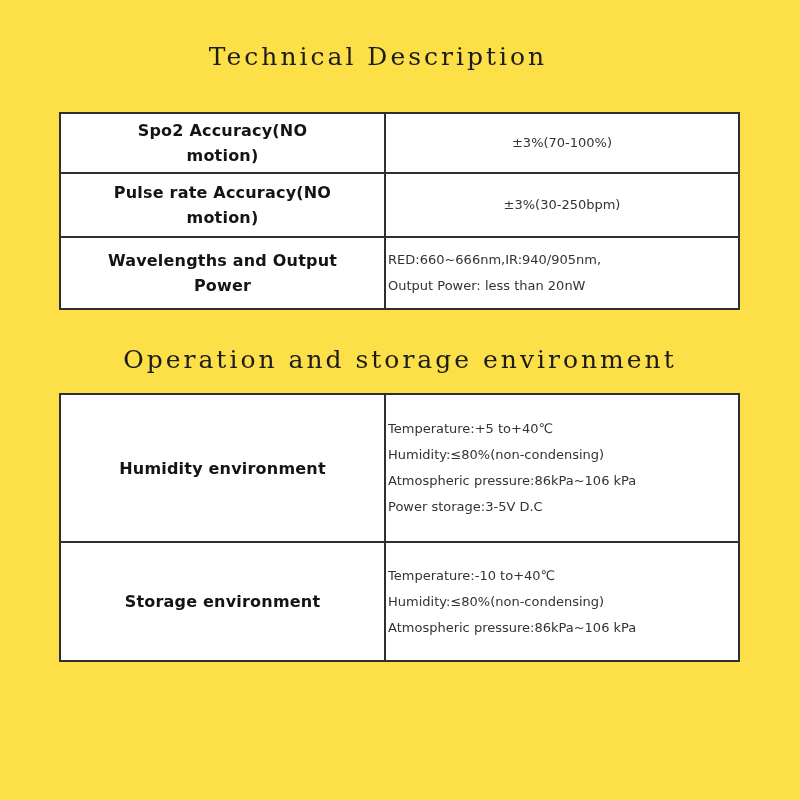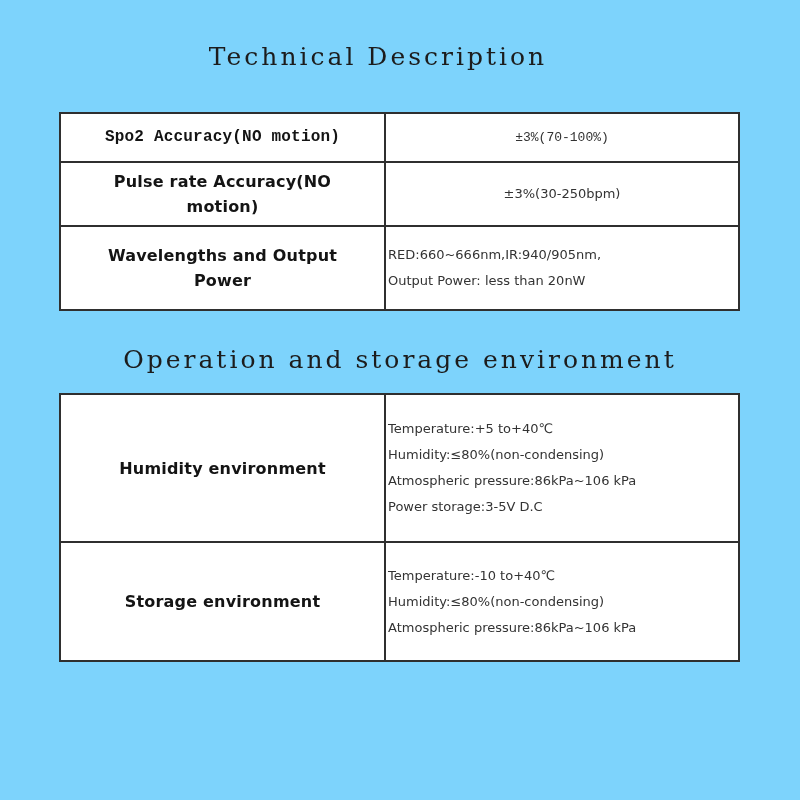--- a/index.html
+++ b/index.html
@@ -3,21 +3,21 @@
 <meta charset="utf-8">
 <style>
   * { margin: 0; padding: 0; box-sizing: border-box; }
   html, body { background: #ffffff; }
   body {
     width: 800px; height: 800px;
     position: relative;
     font-family: "DejaVu Sans", "Liberation Sans", sans-serif;
     overflow: hidden;
   }
-  .page { position: absolute; inset: 0; background: #7dd3fc; }
+  .page { position: absolute; inset: 0; background: #fde047; }
 
   .section-title {
     position: absolute;
     left: 0; width: 800px;
     text-align: center;
     font-family: "DejaVu Serif", "Liberation Serif", serif;
     font-weight: 400;
     font-size: 25px;
     letter-spacing: 3px;
     color: #1c1c1c;
@@ -53,23 +53,23 @@
   }
   td.value-cell {
     font-size: 13px;
     color: #333333;
     text-align: center;
     padding: 6px 10px;
     line-height: 26px;
   }
   td.value-cell.val-left { text-align: left; padding-left: 2px; }
 
-  .tech-row-1 { height: 49px; font-family: Liberation Mono, monospace; }
+  .tech-row-1 { height: 49px; }
   .tech-row-2 { height: 64px; }
-  .tech-row-3 { height: 84px; }
+  .tech-row-3 { height: 72px; }
   .env-row-1  { height: 148px; }
   .env-row-2  { height: 119px; }
 
   .value-line { display: block; }
 </style>
 </head>
 <body>
 
 <div class="page">
 

